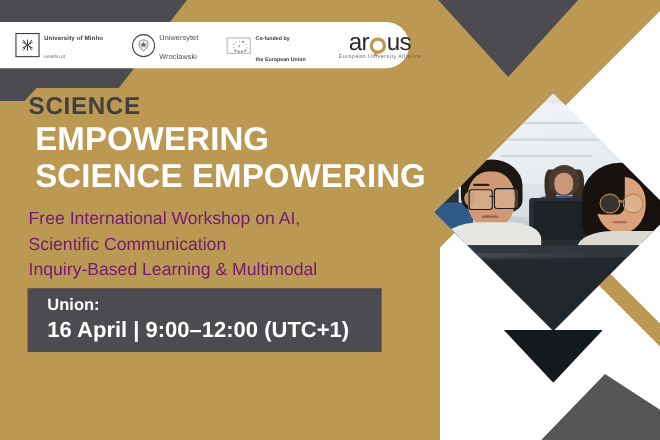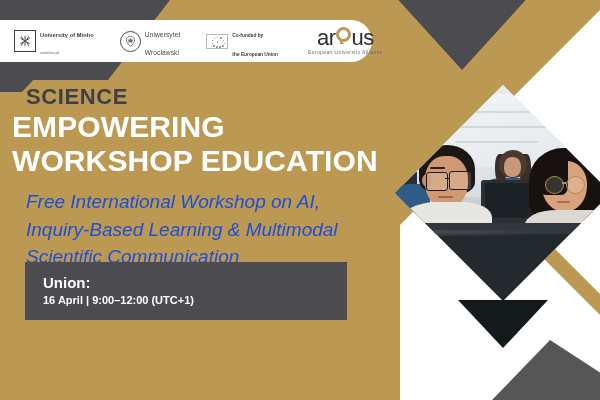--- a/index.html
+++ b/index.html
@@ -281,21 +281,21 @@
   }
   .eu-star {
     position: absolute; width: 1.5px; height: 1.5px; background: #8d8d8d; border-radius: 50%;
   }
   .eu-text { line-height: 1.2; color: #3a3a3a; }
   .eu-l1, .eu-l2 { font-size: 4.8px; font-weight: 700; white-space: nowrap; }
 
   
   .arqus { margin-left: 30px; display: flex; flex-direction: column; align-items: center; }
   .arqus-word {
-    display: flex; align-items: flex-start;
+    display: flex; align-items: flex-end;
     font-size: 22px; font-weight: 400; color: #2b2b2b; letter-spacing: -0.5px;
     line-height: 1;
   }
   .arqus-q {
     display: inline-block;
     width: 15px; height: 15px;
     border: 3.4px solid #bc9953;
     border-radius: 50%;
     position: relative;
     margin: 0 0.5px;
@@ -314,42 +314,41 @@
     white-space: nowrap;
   }
 
   
   .eyebrow {
     position: absolute; left: 26px; top: 84px;
     font-size: 22px; font-weight: 700; color: #3f3f44;
     letter-spacing: 0.6px;
   }
   .headline {
-    position: absolute; left: 12px; top: 110px;
+    position: absolute; left: 32px; top: 110px;
     font-size: 30px; font-weight: 700; color: #ffffff;
     letter-spacing: 0.1px; line-height: 1.12;
   }
   .subhead {
     position: absolute; left: 26px; top: 188px;
-    font-size: 19px; color: #1d4ed8; line-height: 1.45;
+    font-size: 16px; color: #701a75; line-height: 1.45;
     font-weight: 400;
-    font-style: italic;
   }
   .date-box {
     position: absolute; left: 25px; top: 262px;
     width: 322px; height: 58px;
     background: #4c4c50;
     display: flex; flex-direction: column; justify-content: center;
     padding-left: 18px; box-sizing: border-box;
   }
   .date-l1 {
     font-size: 15px; font-weight: 700; color: #ffffff; line-height: 1.25;
   }
   .date-l2 {
-    font-size: 11px; font-weight: 700; color: #ffffff; line-height: 1.3;
+    font-size: 20px; font-weight: 700; color: #ffffff; line-height: 1.3;
   }
 </style>
 </head>
 <body>
 
 <div id="poster">
 
   <div class="gold-base"></div>
   <div class="gold-mid-right"></div>
   <div class="white-lower-right"></div>
@@ -467,27 +466,27 @@
       </span>
       <span class="arqus-tag">European University Alliance</span>
     </div>
 
   </div>
 
   <div class="eyebrow">SCIENCE</div>
 
   <div class="headline">
     <div>EMPOWERING</div>
-    <div>WORKSHOP EDUCATION</div>
+    <div>SCIENCE EMPOWERING</div>
   </div>
 
   <div class="subhead">
     <div>Free International Workshop on AI,</div>
+    <div>Scientific Communication</div>
     <div>Inquiry-Based Learning &amp; Multimodal</div>
-    <div>Scientific Communication</div>
   </div>
 
   <div class="date-box">
     <div class="date-l1">Union:</div>
     <div class="date-l2">16 April | 9:00–12:00 (UTC+1)</div>
   </div>
 
 </div>
 
 </body></html>

